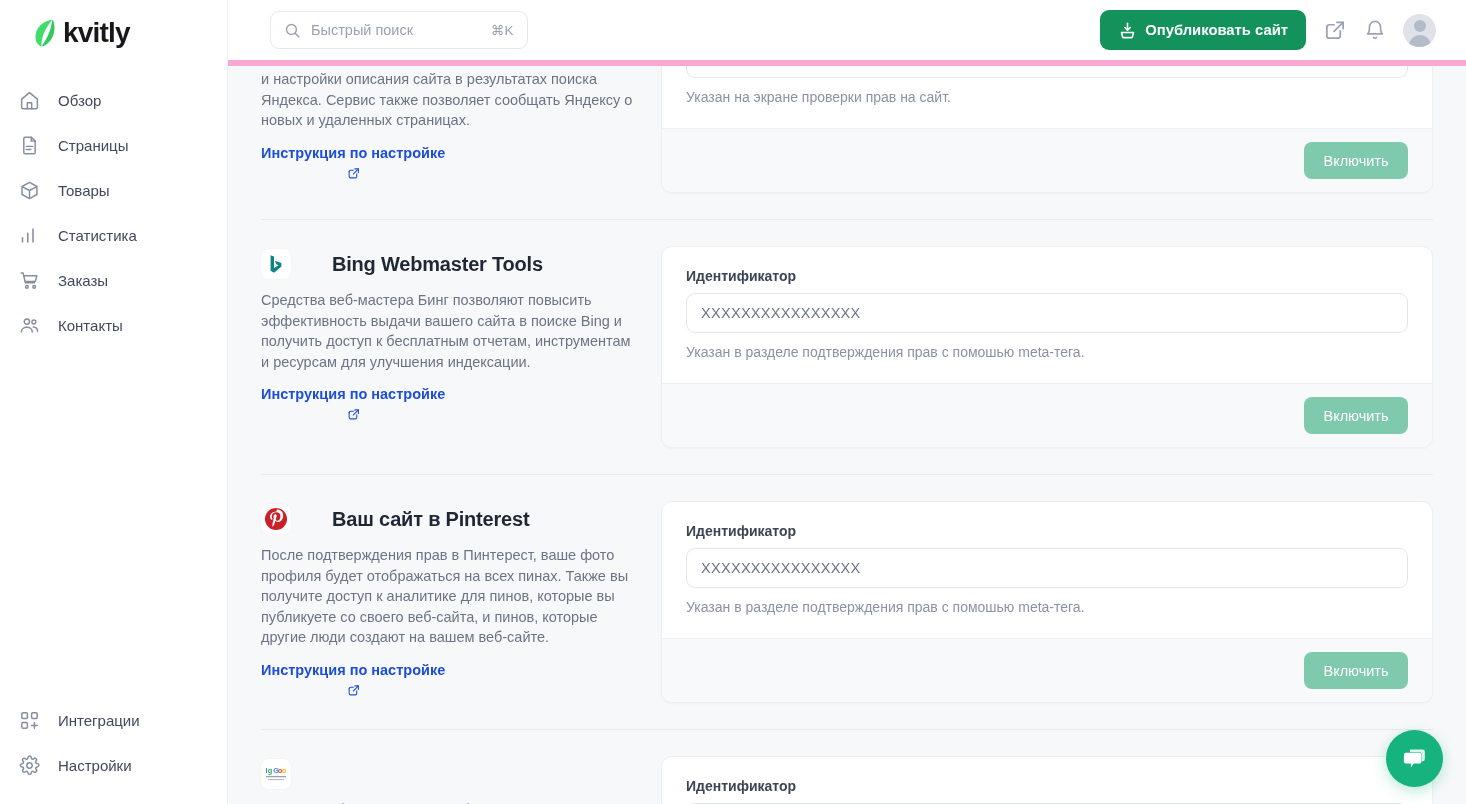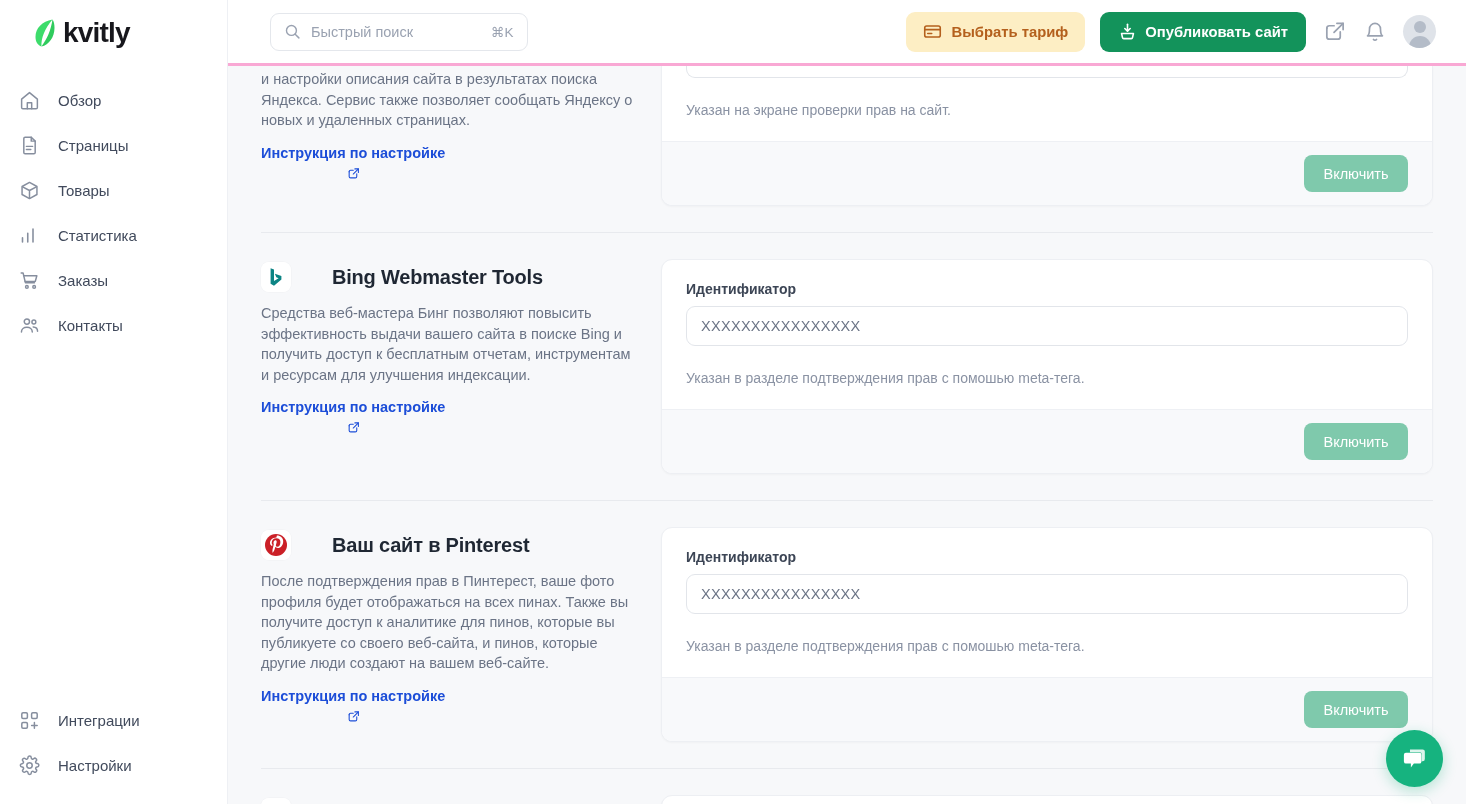--- a/index.html
+++ b/index.html
@@ -46,21 +46,21 @@
   .nav-item .ico { width: 24px; height: 24px; flex: 0 0 24px; display: flex; align-items: center; justify-content: center; color: #868e9e; }
   .nav-item .lbl { font-size: 15px; color: #414a5c; }
   .nav-bottom { margin-top: auto; padding-bottom: 16px; }
 
   
   .main { flex: 1; height: 804px; display: flex; flex-direction: column; background: #ffffff; min-width: 0; }
 
   .topbar {
     height: 66px; flex: 0 0 66px;
     background: #fff;
-    border-bottom: 3px solid #f9a8d4;
+    border-bottom: 6px solid #f9a8d4;
     display: flex; align-items: center;
     padding: 0 30px 0 42px;
     position: relative; z-index: 4;
   }
   .search {
     width: 258px; height: 38px;
     border: 1px solid #e4e7ec; border-radius: 9px;
     display: flex; align-items: center; gap: 10px;
     padding: 0 13px;
     background: #fff;
@@ -145,21 +145,21 @@
   .field-label { font-size: 14px; font-weight: 600; color: #3c4555; margin-bottom: 9px; }
   .field-input {
     width: 100%; height: 40px;
     border: 1px solid #e2e5ea; border-radius: 9px;
     padding: 0 14px;
     font-size: 14.5px; color: #6b7486;
     font-family: inherit;
     background: #fff; outline: none;
     letter-spacing: 0.3px;
   }
-  .field-hint { font-size: 14px; color: #8a92a3; margin-top: 24px; }
+  .field-hint { font-size: 14px; color: #8a92a3; margin-top: 11px; }
   .card-footer {
     background: #f8f9fb;
     border-top: 1px solid #eef0f4;
     padding: 13px 24px;
     display: flex; justify-content: flex-end;
   }
   .btn-enable {
     height: 37px; min-width: 104px;
     background: #7fc9ac; color: #ffffff;
     border: none; border-radius: 8px;
@@ -306,30 +306,20 @@
           <svg width="17" height="17" viewBox="0 0 24 24" fill="none" stroke="currentColor" stroke-width="2" stroke-linecap="round">
               <circle cx="10.5" cy="10.5" r="7"></circle>
               <path d="M15.8 15.8 21 21"></path>
             </svg>
         </span>
         <span class="sph">Быстрый поиск</span>
         <span class="kbd">⌘K</span>
       </div>
 
       <div class="topbar-right">
-        <button class="btn-tariff">
-          <span style="display:flex">
-            <svg width="19" height="19" viewBox="0 0 24 24" fill="none" stroke="currentColor" stroke-width="2" stroke-linecap="round">
-                <rect x="2.2" y="5" width="19.6" height="14" rx="2.4"></rect>
-                <path d="M2.2 9.6h19.6"></path>
-                <path d="M6 14.6h5"></path>
-              </svg>
-          </span>
-          <span>Выбрать тариф</span>
-        </button>
 
         <button class="btn-publish">
           <span style="display:flex">
             <svg width="19" height="19" viewBox="0 0 24 24" fill="none" stroke="currentColor" stroke-width="2" stroke-linecap="round" stroke-linejoin="round">
                 <path d="M12 2.8v8.6"></path>
                 <path d="M8.6 8.2 12 11.6l3.4-3.4"></path>
                 <path d="M4.5 14.5h15l-1.2 5.2a1.6 1.6 0 0 1-1.6 1.3H7.3a1.6 1.6 0 0 1-1.6-1.3Z"></path>
               </svg>
           </span>
           <span>Опубликовать сайт</span>

